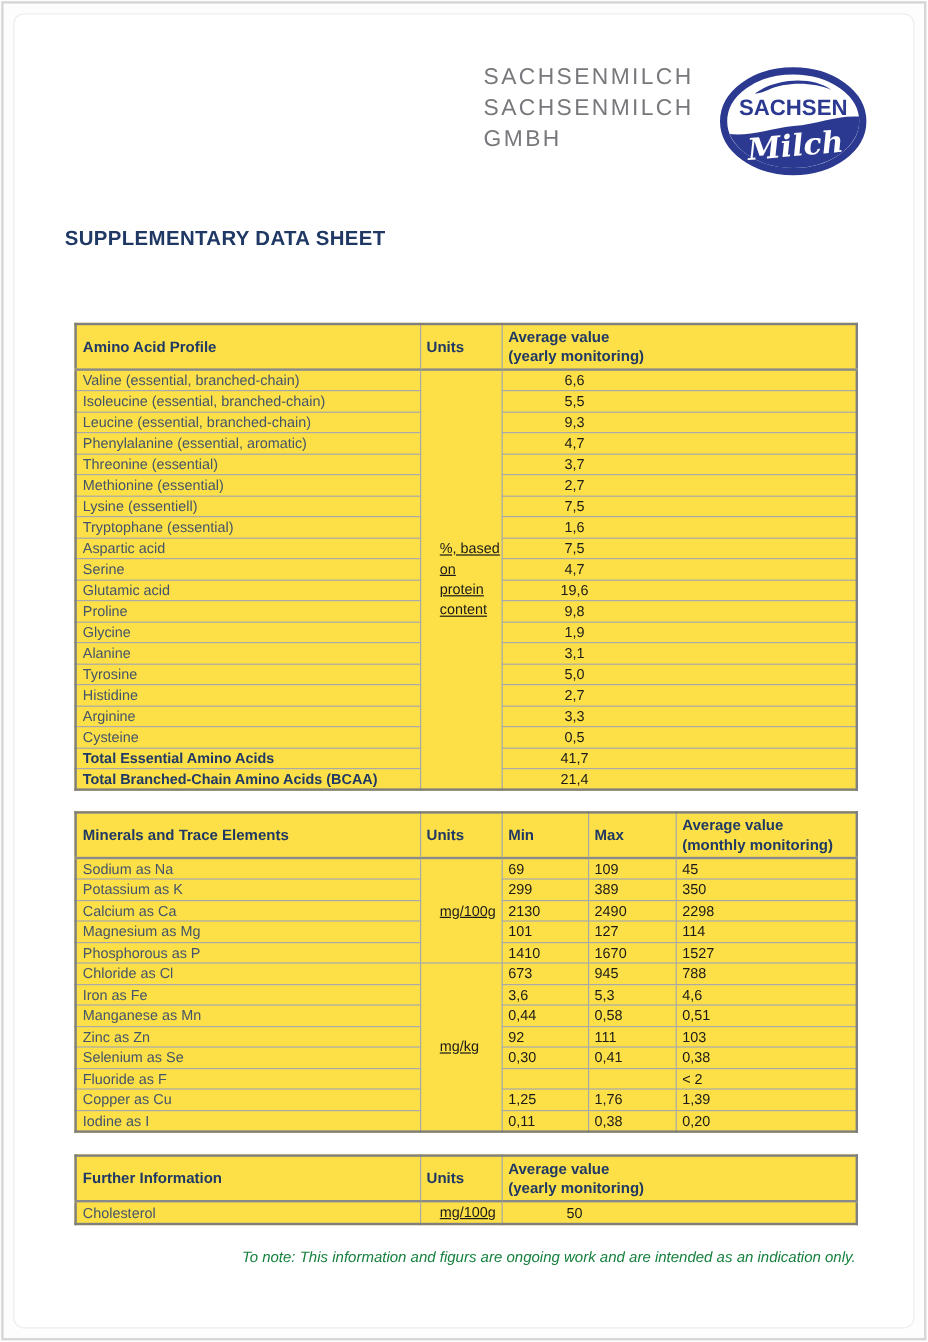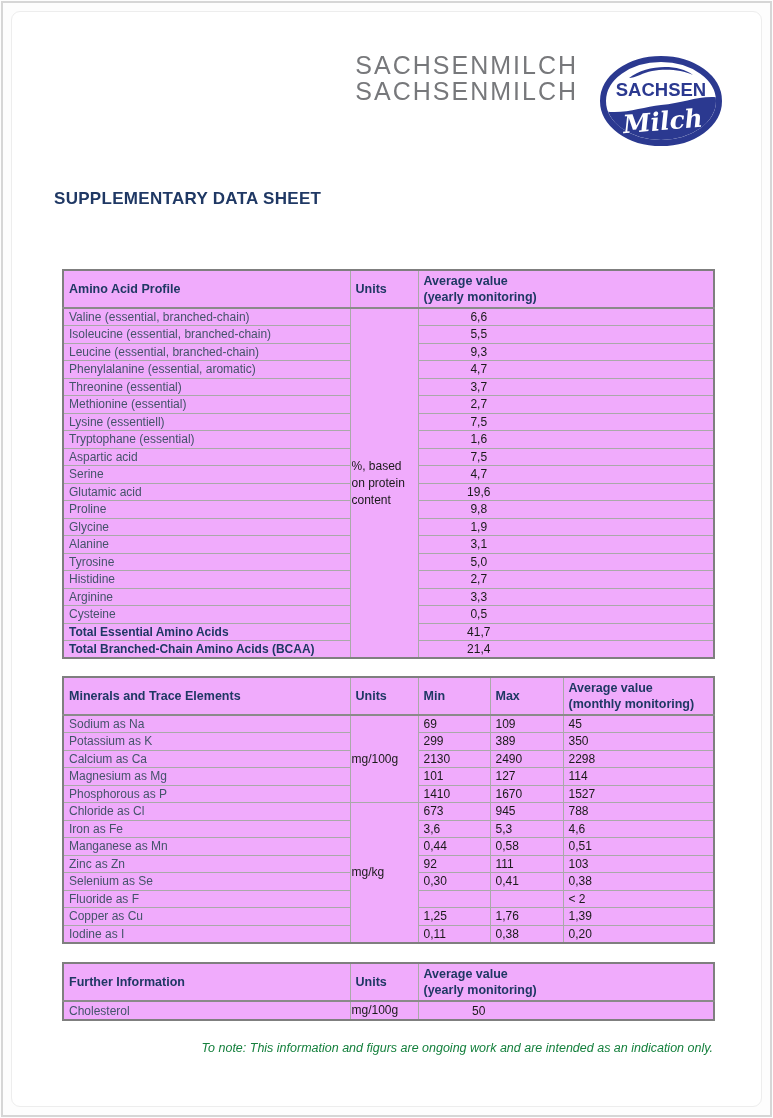--- a/index.html
+++ b/index.html
@@ -6,58 +6,59 @@
   body {
     width:773px; height:1118px; position:relative;
     background:#fdfdfd; overflow:hidden;
     font-family:"Liberation Sans", sans-serif;
   }
   .outer-frame { position:absolute; inset:1px; border:2px solid #d6d6d6; }
   .card { position:absolute; inset:11px; border:1px solid #ededed; border-radius:9px; background:#ffffff; }
 
   
   .company { position:absolute; top:52px; right:195px; text-align:left;
-    font-size:25px; letter-spacing:2px; line-height:26px; color:#77787b; }
+    font-size:19px; letter-spacing:2px; line-height:26px; color:#77787b; }
   .logo-wrap { position:absolute; left:599px; top:55px; width:124px; height:92px; }
 
   
   .doc-title { position:absolute; left:54px; top:189px; font-size:17px;
     font-weight:bold; color:#1f3864; letter-spacing:0.3px; }
 
   
   .dtable { border-collapse:collapse; table-layout:fixed; position:absolute;
-    left:62px; background:#f0abfc; border:2px solid #7f7f7f; }
+    left:62px; background:#fde047; border:2px solid #7f7f7f; }
   .dtable th, .dtable td { border:1px solid #a9a9a9; overflow:hidden; }
   .dtable thead th { border-bottom:2px solid #8a8a8a; }
   .dtable thead tr { height:38px; }
   .dtable tbody tr { height:17.5px; }
   .dtable th { color:#1f3864; font-weight:bold; font-size:12.5px; text-align:left;
     padding:0 0 0 5px; white-space:pre-line; vertical-align:middle; line-height:16px; }
   .dtable td { font-size:12px; color:#1a1a1a; padding:0 0 0 5px; vertical-align:middle; }
   .dtable td.label { color:#44546a;margin-left:32px; }
   .dtable td.center-val { text-align:center; padding:0 186px 0 12px; }
   .dtable tr.total td.label { color:#1f3864; font-weight:bold; }
-  .dtable td.units-merged { vertical-align:middle; line-height:17px; padding-left:1px; color:#1a1a1a; }
+  .dtable td.units-merged { vertical-align:middle; line-height:17px; padding-left:16px; color:#1a1a1a;text-decoration:underline; }
   .t1 { top:269px; }
   .t2 { top:676px; }
   .t3 { top:962px; }
 
   
   .footnote { position:absolute; right:60px; top:1041px; font-size:12.5px;
     font-style:italic; color:#15803d; }
 </style>
 </head>
 <body>
 
 <div class="outer-frame"></div>
 <div class="card"></div>
 
 <div class="company">
   <div>SACHSENMILCH</div>
   <div>SACHSENMILCH</div>
+  <div>GMBH</div>
 </div>
 
 <div class="logo-wrap">
   <svg width="124" height="92" viewBox="0 0 124 92">
     <defs>
       <clipPath id="lc">
           <ellipse cx="62" cy="46" rx="55" ry="39"></ellipse>
         </clipPath>
     </defs>
     <ellipse cx="62" cy="46" rx="58" ry="42" fill="#ffffff" stroke="#2b3990" stroke-width="6"></ellipse>

